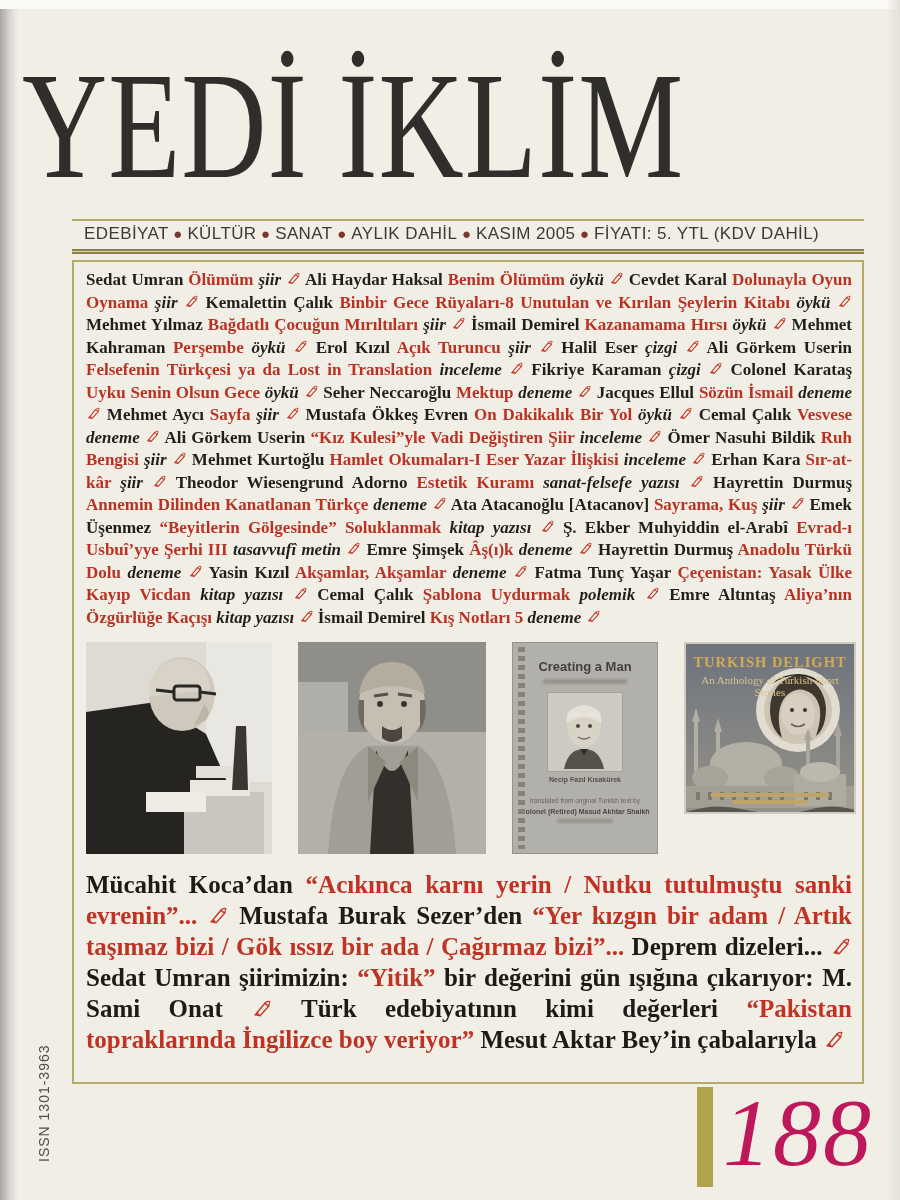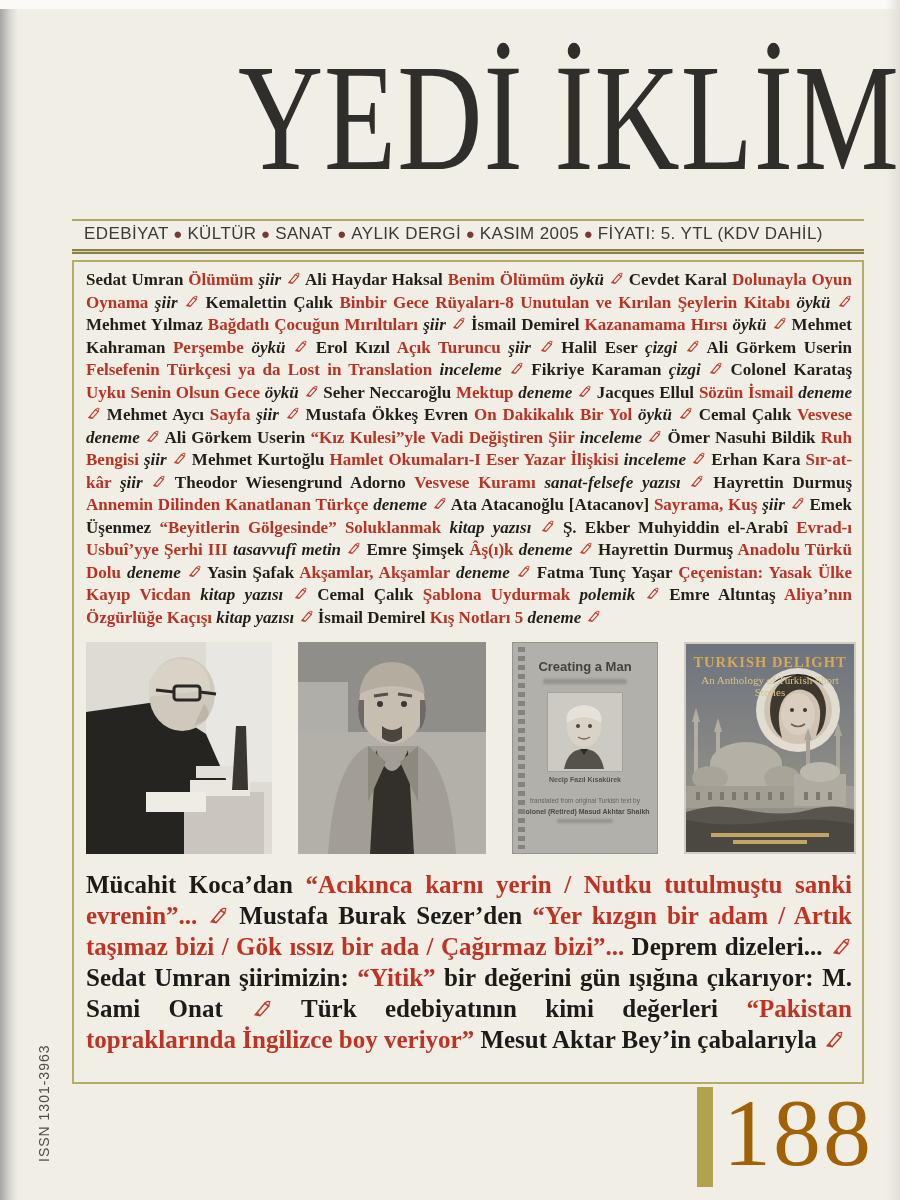--- a/index.html
+++ b/index.html
@@ -9,21 +9,21 @@
     font-family:"Liberation Serif", serif;
   }
   
   .scan-left{position:absolute;left:0;top:0;bottom:0;width:18px;
     background:linear-gradient(to right,#a8a6a2,#d8d6d0 55%,rgba(241,238,229,0));}
   .scan-top{position:absolute;left:0;top:0;right:0;height:9px;background:#fbfaf7;}
   .scan-right{position:absolute;right:0;top:0;bottom:0;width:14px;
     background:linear-gradient(to left,#e3e0d7,rgba(241,238,229,0));}
 
   
-  .masthead{position:absolute;top:30px;left:0;right:0;text-align:right;margin-left:22px;}
+  .masthead{position:absolute;top:38px;left:0;right:0;text-align:left;margin-left:22px;}
   .masthead span{
     display:inline-block;font-family:"Liberation Serif",serif;
     font-size:118px;font-weight:400;color:#2f2e2b;letter-spacing:1px;
     transform:scaleY(1.30);transform-origin:top center;white-space:nowrap;}
 
   
   .rule-thin{position:absolute;left:72px;width:792px;height:2px;background:#b2a861;}
   .infobar{position:absolute;top:224px;left:72px;width:792px;padding-left:12px;box-sizing:border-box;
     font-family:"Liberation Sans",sans-serif;font-size:17px;color:#3c3a36;
     letter-spacing:.4px;white-space:nowrap;}
@@ -54,56 +54,56 @@
     background:repeating-linear-gradient(#85827c 0 5px,#b2b0ab 5px 9px);}
   .b1-title{margin-top:16px;font-size:13px;font-weight:bold;color:#45423d;}
   .blur-bar{background:#96938c;filter:blur(1px);border-radius:2px;}
   .b1-sub{width:84px;height:5px;margin:5px auto 8px;}
   .b1-photo{width:74px;height:78px;margin:0 auto;background:#cdcac3;border:1px solid #a5a29b;}
   .b1-caption{margin-top:4px;font-size:7px;font-weight:bold;color:#55524c;}
   .b1-note{margin-top:14px;font-size:6.5px;color:#66635c;}
   .b1-translator{margin-top:4px;font-size:7px;font-weight:bold;color:#4c4943;}
   .b1-pub{width:56px;height:4px;margin:4px auto 0;}
 
-  .book2{position:relative;width:172px;height:212px;background:#7d828b;border:2px solid #cfccc2;
+  .book2{position:relative;width:172px;height:172px;background:#7d828b;border:2px solid #cfccc2;
     box-sizing:border-box;overflow:hidden;font-family:"Liberation Serif",serif;text-align:center;}
   .b2-title{position:relative;z-index:2;margin-top:10px;font-size:14.5px;font-weight:bold;
     color:#d3ab56;letter-spacing:1px;}
   .b2-sub{position:relative;z-index:2;margin-top:3px;font-size:11px;color:#d7c387;}
   .b2-art{position:absolute;inset:0;z-index:1;}
   .b2-bars{position:absolute;z-index:2;bottom:8px;left:0;right:0;}
   .b2-bars div{height:4px;margin:3px auto 0;background:#c0a564;filter:blur(.6px);}
 
   
   .feature-flow{margin:15px 10px 0 12px;text-align:justify;
     font-weight:bold;font-size:25px;line-height:31px;color:#1d1b18;
     font-family:"Liberation Serif",serif;}
   .f-red{color:#c03224;}
 
   
   .issn{position:absolute;left:36px;top:1162px;transform:rotate(-90deg);transform-origin:0 0;
     font-family:"Liberation Sans",sans-serif;font-size:14px;color:#4f4d49;letter-spacing:1px;white-space:nowrap;}
   .issue{position:absolute;left:697px;top:1087px;display:flex;align-items:flex-start;}
   .issue .khaki-bar{width:16px;height:100px;background:#b1a24e;margin-right:10px;}
-  .issue .num{font-family:"Liberation Serif",serif;font-size:96px;line-height:92px;
-    color:#a16207;letter-spacing:2px;}
+  .issue .num{font-family:"Liberation Serif",serif;font-style:italic;font-size:96px;line-height:92px;
+    color:#be185d;letter-spacing:2px;}
 </style>
 </head>
 <body>
 
 <div class="scan-left"></div>
 <div class="scan-top"></div>
 <div class="scan-right"></div>
 
 <div class="masthead">
   <span>YEDİ İKLİM</span>
 </div>
 
 <div class="rule-thin" style="top:219px;"></div>
-<div class="infobar"><span>EDEBİYAT</span><span class="bullet"> ● </span><span>KÜLTÜR</span><span class="bullet"> ● </span><span>SANAT</span><span class="bullet"> ● </span><span>AYLIK DERGİ</span><span class="bullet"> ● </span><span>KASIM 2005</span><span class="bullet"> ● </span><span>FİYATI: 5. YTL (KDV DAHİL)</span></div>
+<div class="infobar"><span>EDEBİYAT</span><span class="bullet"> ● </span><span>KÜLTÜR</span><span class="bullet"> ● </span><span>SANAT</span><span class="bullet"> ● </span><span>AYLIK DAHİL</span><span class="bullet"> ● </span><span>KASIM 2005</span><span class="bullet"> ● </span><span>FİYATI: 5. YTL (KDV DAHİL)</span></div>
 <div class="rule-thick"></div>
 
 <div class="content-box">
 
   <div class="contents-flow" id="contents-flow"><span class="c-author">Sedat Umran </span><span class="c-title">Ölümüm </span><span class="c-genre">şiir </span><svg class="pen" viewBox="0 0 22 20">
     <path d="M4 15.5 L14 3.5 L18 6.5 L9 16.5 Z" fill="none" stroke="currentColor" stroke-width="1.6"></path>
     <path d="M4 15.5 L9 16.5 L7.1 13.1 Z" fill="currentColor"></path>
     <path d="M14 3.5 Q16 .8 19.2 1.8 Q18.4 4.8 18 6.5" fill="none" stroke="currentColor" stroke-width="1.3"></path>
   </svg> <span class="c-author">Ali Haydar Haksal </span><span class="c-title">Benim Ölümüm </span><span class="c-genre">öykü </span><svg class="pen" viewBox="0 0 22 20">
     <path d="M4 15.5 L14 3.5 L18 6.5 L9 16.5 Z" fill="none" stroke="currentColor" stroke-width="1.6"></path>
@@ -178,21 +178,21 @@
     <path d="M4 15.5 L9 16.5 L7.1 13.1 Z" fill="currentColor"></path>
     <path d="M14 3.5 Q16 .8 19.2 1.8 Q18.4 4.8 18 6.5" fill="none" stroke="currentColor" stroke-width="1.3"></path>
   </svg> <span class="c-author">Mehmet Kurtoğlu </span><span class="c-title">Hamlet Okumaları-I Eser Yazar İlişkisi </span><span class="c-genre">inceleme </span><svg class="pen" viewBox="0 0 22 20">
     <path d="M4 15.5 L14 3.5 L18 6.5 L9 16.5 Z" fill="none" stroke="currentColor" stroke-width="1.6"></path>
     <path d="M4 15.5 L9 16.5 L7.1 13.1 Z" fill="currentColor"></path>
     <path d="M14 3.5 Q16 .8 19.2 1.8 Q18.4 4.8 18 6.5" fill="none" stroke="currentColor" stroke-width="1.3"></path>
   </svg> <span class="c-author">Erhan Kara </span><span class="c-title">Sır-at-kâr </span><span class="c-genre">şiir </span><svg class="pen" viewBox="0 0 22 20">
     <path d="M4 15.5 L14 3.5 L18 6.5 L9 16.5 Z" fill="none" stroke="currentColor" stroke-width="1.6"></path>
     <path d="M4 15.5 L9 16.5 L7.1 13.1 Z" fill="currentColor"></path>
     <path d="M14 3.5 Q16 .8 19.2 1.8 Q18.4 4.8 18 6.5" fill="none" stroke="currentColor" stroke-width="1.3"></path>
-  </svg> <span class="c-author">Theodor Wiesengrund Adorno </span><span class="c-title">Vesvese Kuramı </span><span class="c-genre">sanat-felsefe yazısı </span><svg class="pen" viewBox="0 0 22 20">
+  </svg> <span class="c-author">Theodor Wiesengrund Adorno </span><span class="c-title">Estetik Kuramı </span><span class="c-genre">sanat-felsefe yazısı </span><svg class="pen" viewBox="0 0 22 20">
     <path d="M4 15.5 L14 3.5 L18 6.5 L9 16.5 Z" fill="none" stroke="currentColor" stroke-width="1.6"></path>
     <path d="M4 15.5 L9 16.5 L7.1 13.1 Z" fill="currentColor"></path>
     <path d="M14 3.5 Q16 .8 19.2 1.8 Q18.4 4.8 18 6.5" fill="none" stroke="currentColor" stroke-width="1.3"></path>
   </svg> <span class="c-author">Hayrettin Durmuş </span><span class="c-title">Annemin Dilinden Kanatlanan Türkçe </span><span class="c-genre">deneme </span><svg class="pen" viewBox="0 0 22 20">
     <path d="M4 15.5 L14 3.5 L18 6.5 L9 16.5 Z" fill="none" stroke="currentColor" stroke-width="1.6"></path>
     <path d="M4 15.5 L9 16.5 L7.1 13.1 Z" fill="currentColor"></path>
     <path d="M14 3.5 Q16 .8 19.2 1.8 Q18.4 4.8 18 6.5" fill="none" stroke="currentColor" stroke-width="1.3"></path>
   </svg> <span class="c-author">Ata Atacanoğlu [Atacanov] </span><span class="c-title">Sayrama, Kuş </span><span class="c-genre">şiir </span><svg class="pen" viewBox="0 0 22 20">
     <path d="M4 15.5 L14 3.5 L18 6.5 L9 16.5 Z" fill="none" stroke="currentColor" stroke-width="1.6"></path>
     <path d="M4 15.5 L9 16.5 L7.1 13.1 Z" fill="currentColor"></path>
@@ -206,21 +206,21 @@
     <path d="M4 15.5 L9 16.5 L7.1 13.1 Z" fill="currentColor"></path>
     <path d="M14 3.5 Q16 .8 19.2 1.8 Q18.4 4.8 18 6.5" fill="none" stroke="currentColor" stroke-width="1.3"></path>
   </svg> <span class="c-author">Emre Şimşek </span><span class="c-title">Âş(ı)k </span><span class="c-genre">deneme </span><svg class="pen" viewBox="0 0 22 20">
     <path d="M4 15.5 L14 3.5 L18 6.5 L9 16.5 Z" fill="none" stroke="currentColor" stroke-width="1.6"></path>
     <path d="M4 15.5 L9 16.5 L7.1 13.1 Z" fill="currentColor"></path>
     <path d="M14 3.5 Q16 .8 19.2 1.8 Q18.4 4.8 18 6.5" fill="none" stroke="currentColor" stroke-width="1.3"></path>
   </svg> <span class="c-author">Hayrettin Durmuş </span><span class="c-title">Anadolu Türkü Dolu </span><span class="c-genre">deneme </span><svg class="pen" viewBox="0 0 22 20">
     <path d="M4 15.5 L14 3.5 L18 6.5 L9 16.5 Z" fill="none" stroke="currentColor" stroke-width="1.6"></path>
     <path d="M4 15.5 L9 16.5 L7.1 13.1 Z" fill="currentColor"></path>
     <path d="M14 3.5 Q16 .8 19.2 1.8 Q18.4 4.8 18 6.5" fill="none" stroke="currentColor" stroke-width="1.3"></path>
-  </svg> <span class="c-author">Yasin Şafak </span><span class="c-title">Akşamlar, Akşamlar </span><span class="c-genre">deneme </span><svg class="pen" viewBox="0 0 22 20">
+  </svg> <span class="c-author">Yasin Kızıl </span><span class="c-title">Akşamlar, Akşamlar </span><span class="c-genre">deneme </span><svg class="pen" viewBox="0 0 22 20">
     <path d="M4 15.5 L14 3.5 L18 6.5 L9 16.5 Z" fill="none" stroke="currentColor" stroke-width="1.6"></path>
     <path d="M4 15.5 L9 16.5 L7.1 13.1 Z" fill="currentColor"></path>
     <path d="M14 3.5 Q16 .8 19.2 1.8 Q18.4 4.8 18 6.5" fill="none" stroke="currentColor" stroke-width="1.3"></path>
   </svg> <span class="c-author">Fatma Tunç Yaşar </span><span class="c-title">Çeçenistan: Yasak Ülke Kayıp Vicdan </span><span class="c-genre">kitap yazısı </span><svg class="pen" viewBox="0 0 22 20">
     <path d="M4 15.5 L14 3.5 L18 6.5 L9 16.5 Z" fill="none" stroke="currentColor" stroke-width="1.6"></path>
     <path d="M4 15.5 L9 16.5 L7.1 13.1 Z" fill="currentColor"></path>
     <path d="M14 3.5 Q16 .8 19.2 1.8 Q18.4 4.8 18 6.5" fill="none" stroke="currentColor" stroke-width="1.3"></path>
   </svg> <span class="c-author">Cemal Çalık </span><span class="c-title">Şablona Uydurmak </span><span class="c-genre">polemik </span><svg class="pen" viewBox="0 0 22 20">
     <path d="M4 15.5 L14 3.5 L18 6.5 L9 16.5 Z" fill="none" stroke="currentColor" stroke-width="1.6"></path>
     <path d="M4 15.5 L9 16.5 L7.1 13.1 Z" fill="currentColor"></path>

